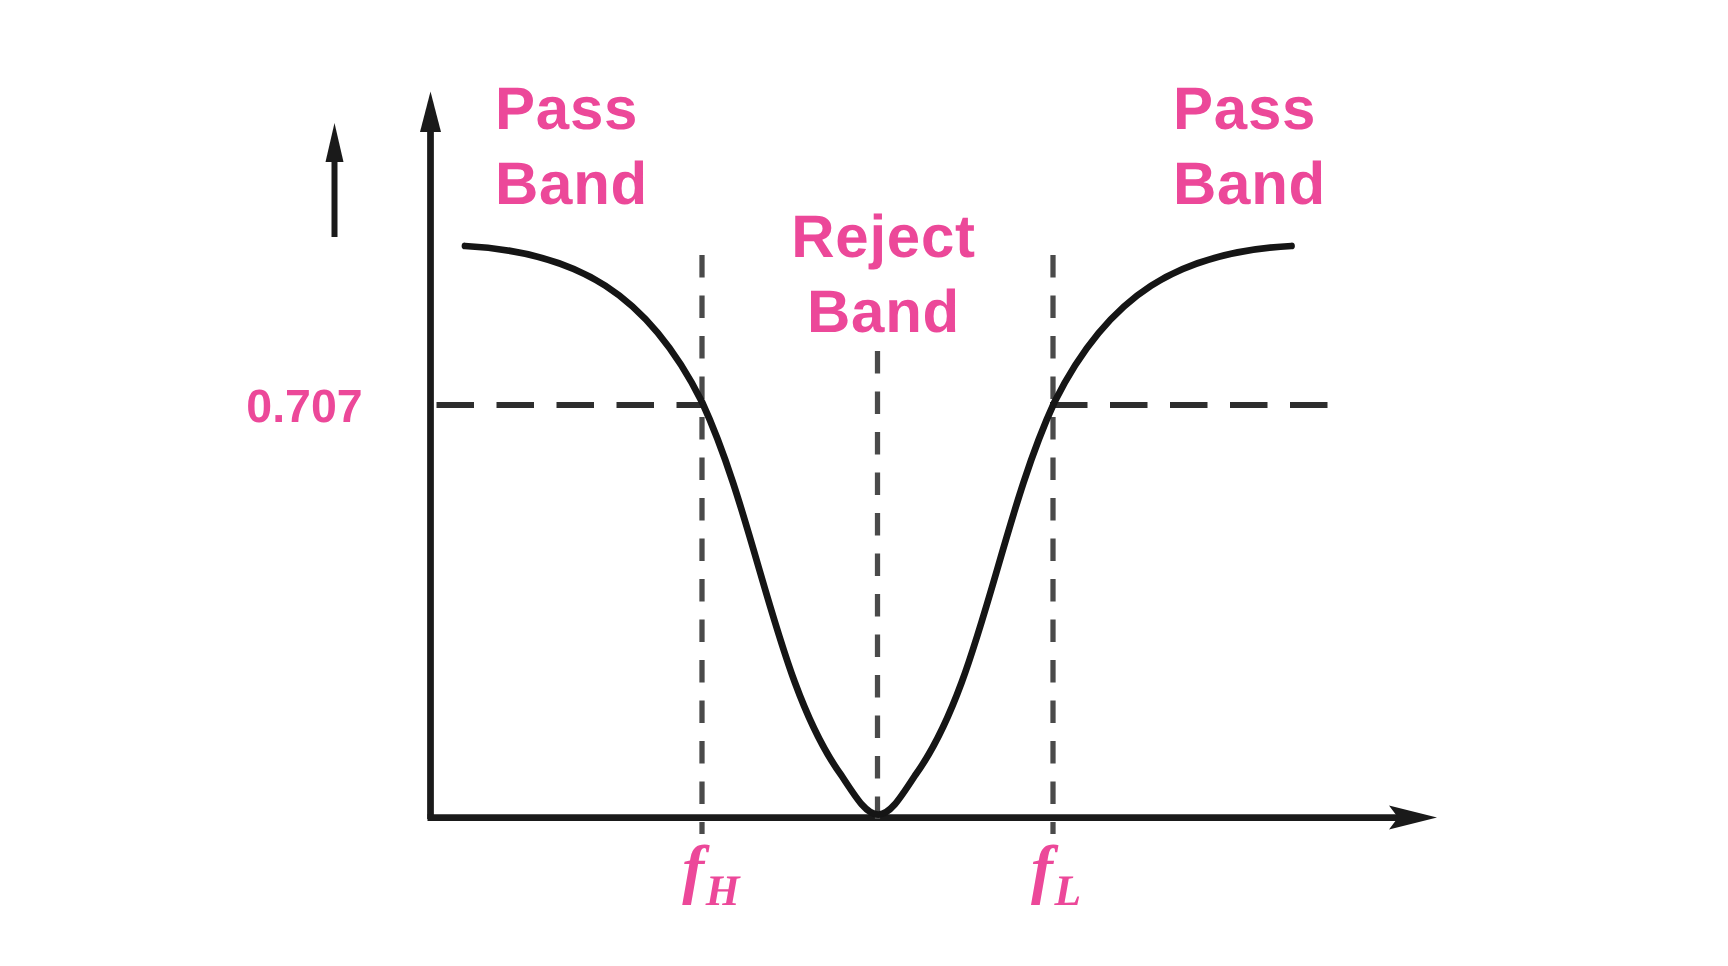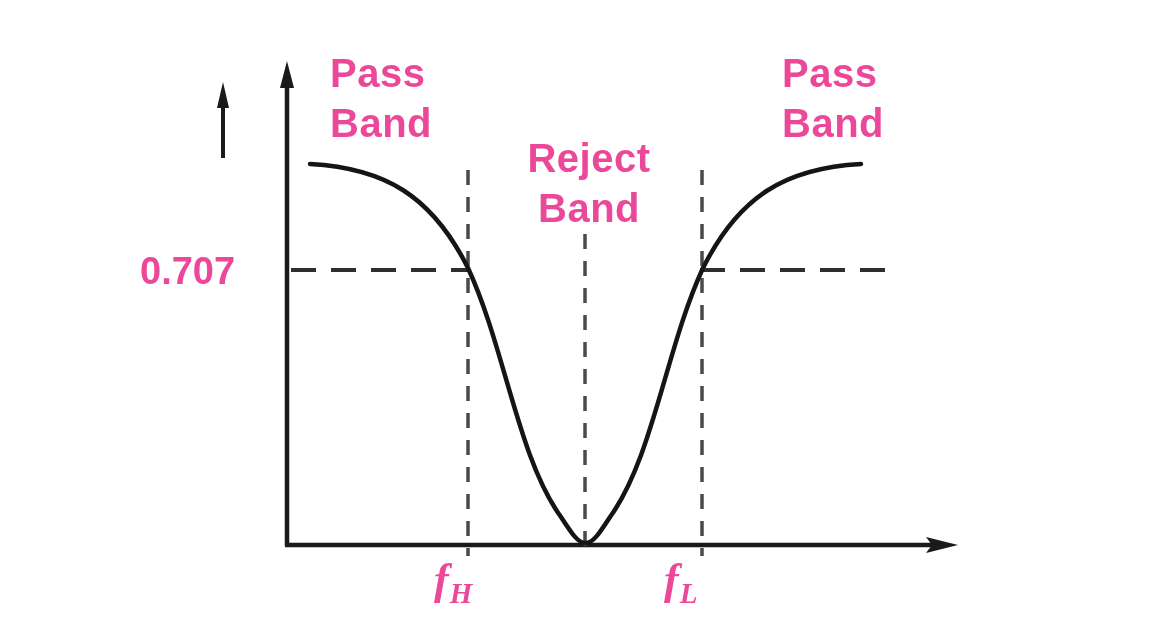--- a/index.html
+++ b/index.html
@@ -30,31 +30,32 @@
   .band-label {
     font-size: 40px;
     line-height: 50px;
     letter-spacing: 0.5px;
   }
   .gain-label {
     font-size: 40px;
     line-height: 44px;
   }
   .threshold-label {
-    font-size: 38px;
+    font-size: 31px;
     line-height: 44px;
-    text-align: left;
+    text-align: center;
     width: 126px;
   }
   .tick-label {
     font-family: "Liberation Serif", serif;
     font-style: italic;
     font-weight: bold;
     font-size: 44px;
     line-height: 48px;
+    text-align: center;
     width: 80px;
   }
   .fsub {
     font-size: 29px;
     vertical-align: -9px;
     margin-left: 1px;
   }
   .center-text { text-align: center; }
 </style>
 </head>

